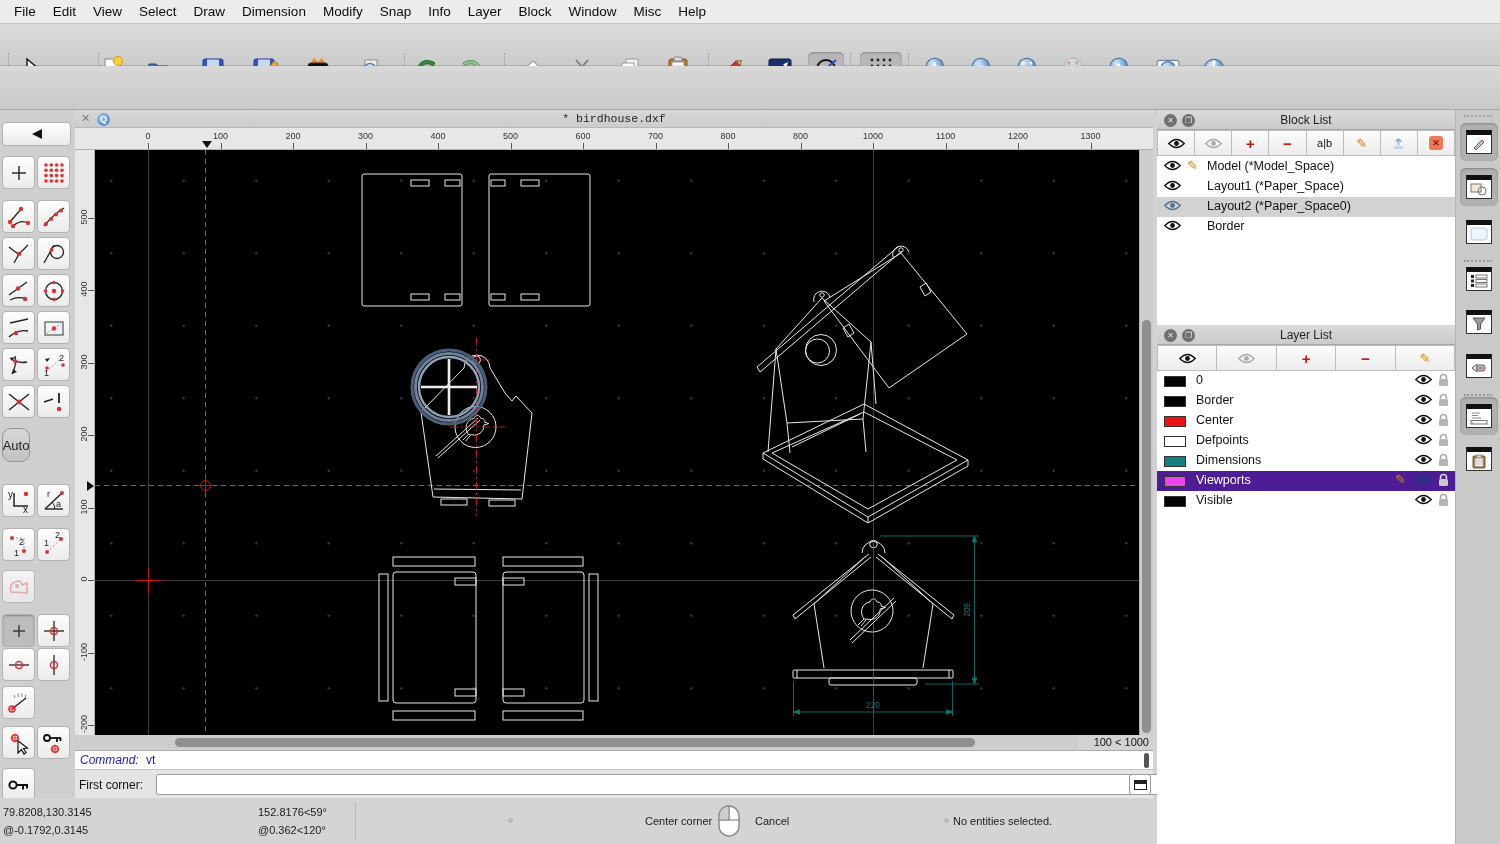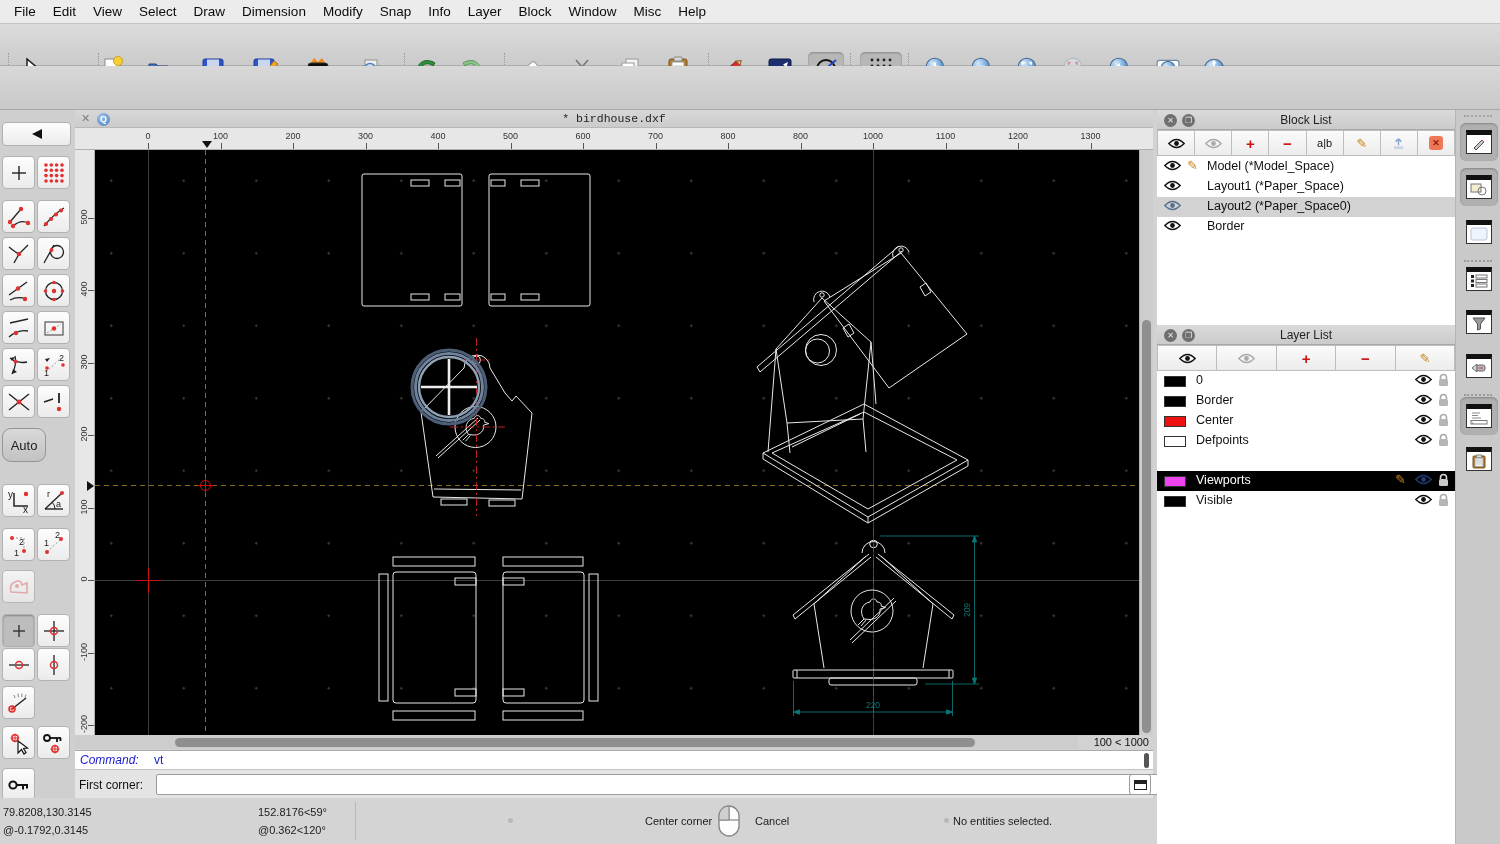--- a/index.html
+++ b/index.html
@@ -28,21 +28,21 @@
   .combo .step{width:19px;height:22px;background:#3b82f7;border-radius:0 5px 5px 0;color:#fff;font-size:7px;display:flex;flex-direction:column;align-items:center;justify-content:center;line-height:6px;}
   .osep{position:absolute;top:73px;height:30px;border-left:1px dotted #9a9a9a;}
 
   
   #snapbar{left:0;top:110px;width:75px;height:690px;background:#cfcfcf;}
   .sbtn{position:absolute;width:33px;height:33px;background:linear-gradient(#fdfdfd,#ebebeb);border:1px solid #b2b2b2;border-radius:4px;display:flex;align-items:center;justify-content:center;}
   .sbtn.pressed{background:#bdbdbd;box-shadow:inset 0 1px 2px rgba(0,0,0,.3);}
   .sbtn.disabled{opacity:.8;}
   .sbtn svg{display:block;}
   #snapback{position:absolute;left:2px;top:12px;width:69px;height:24px;background:linear-gradient(#fdfdfd,#ebebeb);border:1px solid #b2b2b2;border-radius:4px;display:flex;align-items:center;justify-content:center;}
-  #autobtn{position:absolute;left:2px;top:318px;width:44px;height:34px;border:1px solid #949494;border-radius:9px;background:linear-gradient(#d9d9d9,#c2c2c2);font-size:13px;display:flex;align-items:center;justify-content:center;color:#222;}
+  #autobtn{position:absolute;left:2px;top:318px;width:28px;height:34px;border:1px solid #949494;border-radius:9px;background:linear-gradient(#d9d9d9,#c2c2c2);font-size:13px;display:flex;align-items:center;justify-content:center;color:#222;}
 
   
   #tabbar{left:75px;top:110px;width:1078px;height:18px;background:linear-gradient(#d7d7d7,#cccccc);border-bottom:1px solid #b8b8b8;font-size:11.5px;color:#222;}
   #tabclose{position:absolute;left:6px;top:2px;color:#7d7d7d;font-size:11px;}
   #tabicon{position:absolute;left:22px;top:2.5px;width:13px;height:13px;border-radius:50%;background:radial-gradient(circle at 35% 30%,#9dc0e8,#4a7fc0);color:#fff;font-size:9px;font-weight:bold;display:flex;align-items:center;justify-content:center;}
   #tabtitle{position:absolute;left:0;right:0;top:2px;text-align:center;font-family:Liberation Mono, monospace;}
   #hruler{left:75px;top:128px;width:1078px;height:22px;background:#e7e7e7;border-bottom:1px solid #b0b0b0;}
   #vruler{left:75px;top:150px;width:20px;height:585px;background:#e7e7e7;border-right:1px solid #b0b0b0;}
   #rcorner{left:75px;top:128px;width:20px;height:22px;background:#e7e7e7;border-right:1px solid #c0c0c0;border-bottom:1px solid #b0b0b0;}
   .htick{position:absolute;top:3px;font-size:9px;color:#333;transform:translateX(-50%);}
@@ -88,21 +88,21 @@
   
   .panel-title{position:absolute;left:1157px;width:298px;height:20px;background:linear-gradient(#dadada,#cbcbcb);border-bottom:1px solid #a8a8a8;font-size:12px;color:#222;}
   .ptxt{position:absolute;left:0;right:0;top:3px;text-align:center;}
   .pcirc{position:absolute;top:3.5px;width:13px;height:13px;border-radius:50%;background:#6f6f6f;color:#e8e8e8;font-size:8px;display:flex;align-items:center;justify-content:center;}
   .ptoolbar{position:absolute;left:1157px;height:26px;display:flex;}
   .pcell{flex:1;background:linear-gradient(#fbfbfb,#ececec);border:1px solid #bdbdbd;border-left:none;display:flex;align-items:center;justify-content:center;font-size:11px;}
   .pcell:first-child{border-left:1px solid #bdbdbd;}
   .plist{position:absolute;left:1157px;width:298px;background:#fff;}
   .prow{position:absolute;left:0;width:298px;height:20px;font-size:12.5px;display:flex;align-items:center;}
   .prow.selgray{background:#d2d2d2;}
-  .prow.selblue{background:#000000;color:#fff;}
+  .prow.selblue{background:#4c1d95;color:#fff;}
   .swatch{position:absolute;left:7px;top:4.5px;width:22px;height:11px;border:1px solid #333;}
   .rowname{position:absolute;left:39px;top:2px;}
   .brikon{position:absolute;top:3px;}
   .red{color:#cc1111;font-weight:bold;}
   .pencilu{color:#c8861a;font-size:13px;}
 
   svg text{font-family:"Liberation Sans",sans-serif;}
 </style>
 </head>
 <body>
@@ -890,21 +890,21 @@
   </div>
 <div id="hscroll" class="abs">
   <div id="htrack">
       <div id="hthumb"></div>
     </div>
   <span id="gridinfo">100 &lt; 1000</span>
 </div>
 
 <div id="cmdhistory" class="abs">
   <span class="pfx">Command:</span>
-  <span style="margin-left:12px">vt</span>
+  <span style="margin-left:4px">vt</span>
   <div id="cmdscroll"></div>
 </div>
 <div id="cmdrow" class="abs">
   <span id="cmdlabel">First corner:</span>
   <input id="cmdinput" type="text" value="" style="">
   <div id="cmdtoggle">
       <div class="mini"></div>
     </div>
 </div>
 
@@ -1147,20 +1147,32 @@
     <span class="rowname">Defpoints</span>
     <span class="brikon" style="left:258px"><svg width="17" height="11" viewBox="0 0 20 12">
           <path d="M1,6 Q10,-3.5 19,6 Q10,15.5 1,6 Z" fill="none" stroke="#111" stroke-width="1.7"></path>
           <circle cx="10" cy="6" r="2.8" fill="#111"></circle>
         </svg></span>
     <span class="brikon" style="left:281px;top:2px"><svg width="11" height="14" viewBox="0 0 11 14">
           <path d="M2.5,6 V4.5 A3,3 0 0 1 8.5,4.5 V6" fill="none" stroke="#aaa" stroke-width="1.6"></path>
           <rect x="1" y="6" width="9" height="7" rx="1.5" fill="#b5b5b5"></rect>
         </svg></span>
   </div>
+  <div class="prow" style="top:80px">
+    <span class="swatch" style="background: rgb(14, 128, 128);"></span>
+    <span class="rowname">Dimensions</span>
+    <span class="brikon" style="left:258px"><svg width="17" height="11" viewBox="0 0 20 12">
+          <path d="M1,6 Q10,-3.5 19,6 Q10,15.5 1,6 Z" fill="none" stroke="#111" stroke-width="1.7"></path>
+          <circle cx="10" cy="6" r="2.8" fill="#111"></circle>
+        </svg></span>
+    <span class="brikon" style="left:281px;top:2px"><svg width="11" height="14" viewBox="0 0 11 14">
+          <path d="M2.5,6 V4.5 A3,3 0 0 1 8.5,4.5 V6" fill="none" stroke="#aaa" stroke-width="1.6"></path>
+          <rect x="1" y="6" width="9" height="7" rx="1.5" fill="#b5b5b5"></rect>
+        </svg></span>
+  </div>
   <div class="prow selblue" style="top:100px">
     <span class="swatch" style="background: rgb(238, 68, 238);"></span>
     <span class="rowname">Viewports</span>
     <span class="brikon pencilu" style="left:238px;top:1px">✎</span>
     <span class="brikon" style="left:258px"><svg width="17" height="11" viewBox="0 0 20 12">
           <path d="M1,6 Q10,-3.5 19,6 Q10,15.5 1,6 Z" fill="none" stroke="#1d3c78" stroke-width="1.7"></path>
           <circle cx="10" cy="6" r="2.8" fill="#1d3c78"></circle>
         </svg></span>
     <span class="brikon" style="left:281px;top:2px"><svg width="11" height="14" viewBox="0 0 11 14">
           <path d="M2.5,6 V4.5 A3,3 0 0 1 8.5,4.5 V6" fill="none" stroke="#d5d5d5" stroke-width="1.6"></path>

